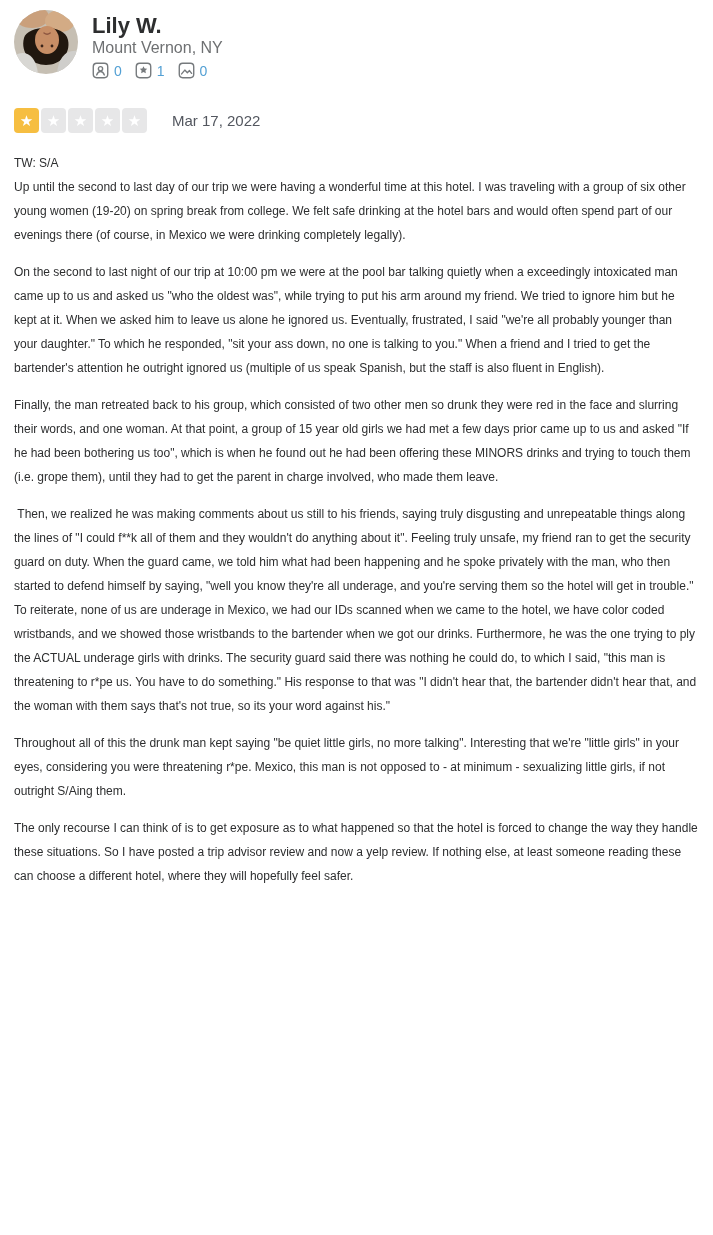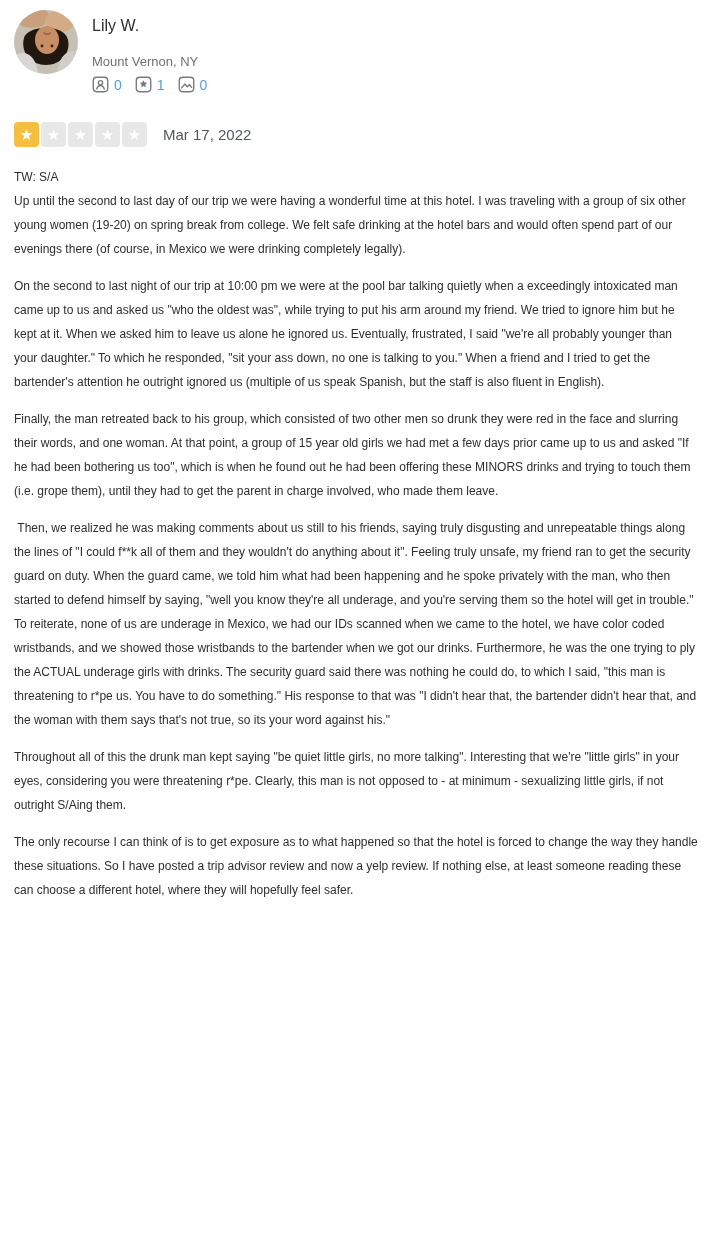--- a/index.html
+++ b/index.html
@@ -13,34 +13,34 @@
   *{box-sizing:border-box;margin:0;padding:0;}
   html,body{margin:0;background:#fff;}
   body{font-family:"Liberation Sans",sans-serif;color:var(--text);}
   .page{width:713px;height:1235px;padding:10px 14px 0 14px;overflow:hidden;background:#fff;}
 
   
   .header{display:flex;gap:14px;align-items:flex-start;}
   .avatar{width:64px;height:64px;border-radius:50%;overflow:hidden;flex:0 0 64px;cursor:pointer;}
   .avatar svg{display:block;width:64px;height:64px;}
   .user-info{padding-top:5px;}
-  .user-name{font-size:16px;font-weight:400;color:var(--text);line-height:22px;cursor:pointer;}
-  .user-loc{font-size:13px;color:var(--muted);line-height:19px;margin-top:15px;}
+  .user-name{font-size:22px;font-weight:700;color:var(--text);line-height:22px;cursor:pointer;}
+  .user-loc{font-size:16px;color:var(--muted);line-height:19px;margin-top:1px;}
   .stats{display:flex;gap:13px;margin-top:5px;align-items:center;}
   .stat{display:flex;align-items:center;gap:5px;}
   .stat svg{display:block;}
   .stat-count{font-size:14px;color:var(--stat-count);font-weight:400;}
 
   
   .rating-row{display:flex;align-items:center;margin-top:29px;}
   .stars{display:flex;}
   .star{width:25px;height:25px;border-radius:4px;background:var(--star-inactive);color:#fff;
         display:flex;align-items:center;justify-content:center;font-size:15px;margin-right:2px;}
   .star.active{background:var(--star-active);}
-  .review-date{font-size:15px;color:var(--date);margin-left:14px;}
+  .review-date{font-size:15px;color:var(--date);margin-left:23px;}
 
   
   .review-text{margin-top:18px;width:684px;}
   .review-text p{font-size:12px;line-height:24px;color:var(--text);white-space:pre-wrap;margin:0 0 13px 0;}
 </style>
 </head>
 <body>
 
 <div class="page">
 
@@ -104,21 +104,21 @@
 
       <p>TW: S/A
 Up until the second to last day of our trip we were having a wonderful time at this hotel. I was traveling with a group of six other young women (19-20) on spring break from college. We felt safe drinking at the hotel bars and would often spend part of our evenings there (of course, in Mexico we were drinking completely legally).</p>
 
       <p>On the second to last night of our trip at 10:00 pm we were at the pool bar talking quietly when a exceedingly intoxicated man came up to us and asked us "who the oldest was", while trying to put his arm around my friend. We tried to ignore him but he kept at it. When we asked him to leave us alone he ignored us. Eventually, frustrated, I said "we're all probably younger than your daughter." To which he responded, "sit your ass down, no one is talking to you." When a friend and I tried to get the bartender's attention he outright ignored us (multiple of us speak Spanish, but the staff is also fluent in English).</p>
 
       <p>Finally, the man retreated back to his group, which consisted of two other men so drunk they were red in the face and slurring their words, and one woman. At that point, a group of 15 year old girls we had met a few days prior came up to us and asked "If he had been bothering us too", which is when he found out he had been offering these MINORS drinks and trying to touch them (i.e. grope them), until they had to get the parent in charge involved, who made them leave.</p>
 
       <p> Then, we realized he was making comments about us still to his friends, saying truly disgusting and unrepeatable things along the lines of "I could f**k all of them and they wouldn't do anything about it". Feeling truly unsafe, my friend ran to get the security guard on duty. When the guard came, we told him what had been happening and he spoke privately with the man, who then started to defend himself by saying, "well you know they're all underage, and you're serving them so the hotel will get in trouble." To reiterate, none of us are underage in Mexico, we had our IDs scanned when we came to the hotel, we have color coded wristbands, and we showed those wristbands to the bartender when we got our drinks. Furthermore, he was the one trying to ply the ACTUAL underage girls with drinks. The security guard said there was nothing he could do, to which I said, "this man is threatening to r*pe us. You have to do something." His response to that was "I didn't hear that, the bartender didn't hear that, and the woman with them says that's not true, so its your word against his."</p>
 
-      <p>Throughout all of this the drunk man kept saying "be quiet little girls, no more talking". Interesting that we're "little girls" in your eyes, considering you were threatening r*pe. Clearly, this man is not opposed to - at minimum - sexualizing little girls, if not outright S/Aing them.</p>
+      <p>Throughout all of this the drunk man kept saying "be quiet little girls, no more talking". Interesting that we're "little girls" in your eyes, considering you were threatening r*pe. Mexico, this man is not opposed to - at minimum - sexualizing little girls, if not outright S/Aing them.</p>
 
 
 
 
       <p>The only recourse I can think of is to get exposure as to what happened so that the hotel is forced to change the way they handle these situations. So I have posted a trip advisor review and now a yelp review. If nothing else, at least someone reading these can choose a different hotel, where they will hopefully feel safer.</p>
     </div>
 
 </div>
 
 </body></html>

